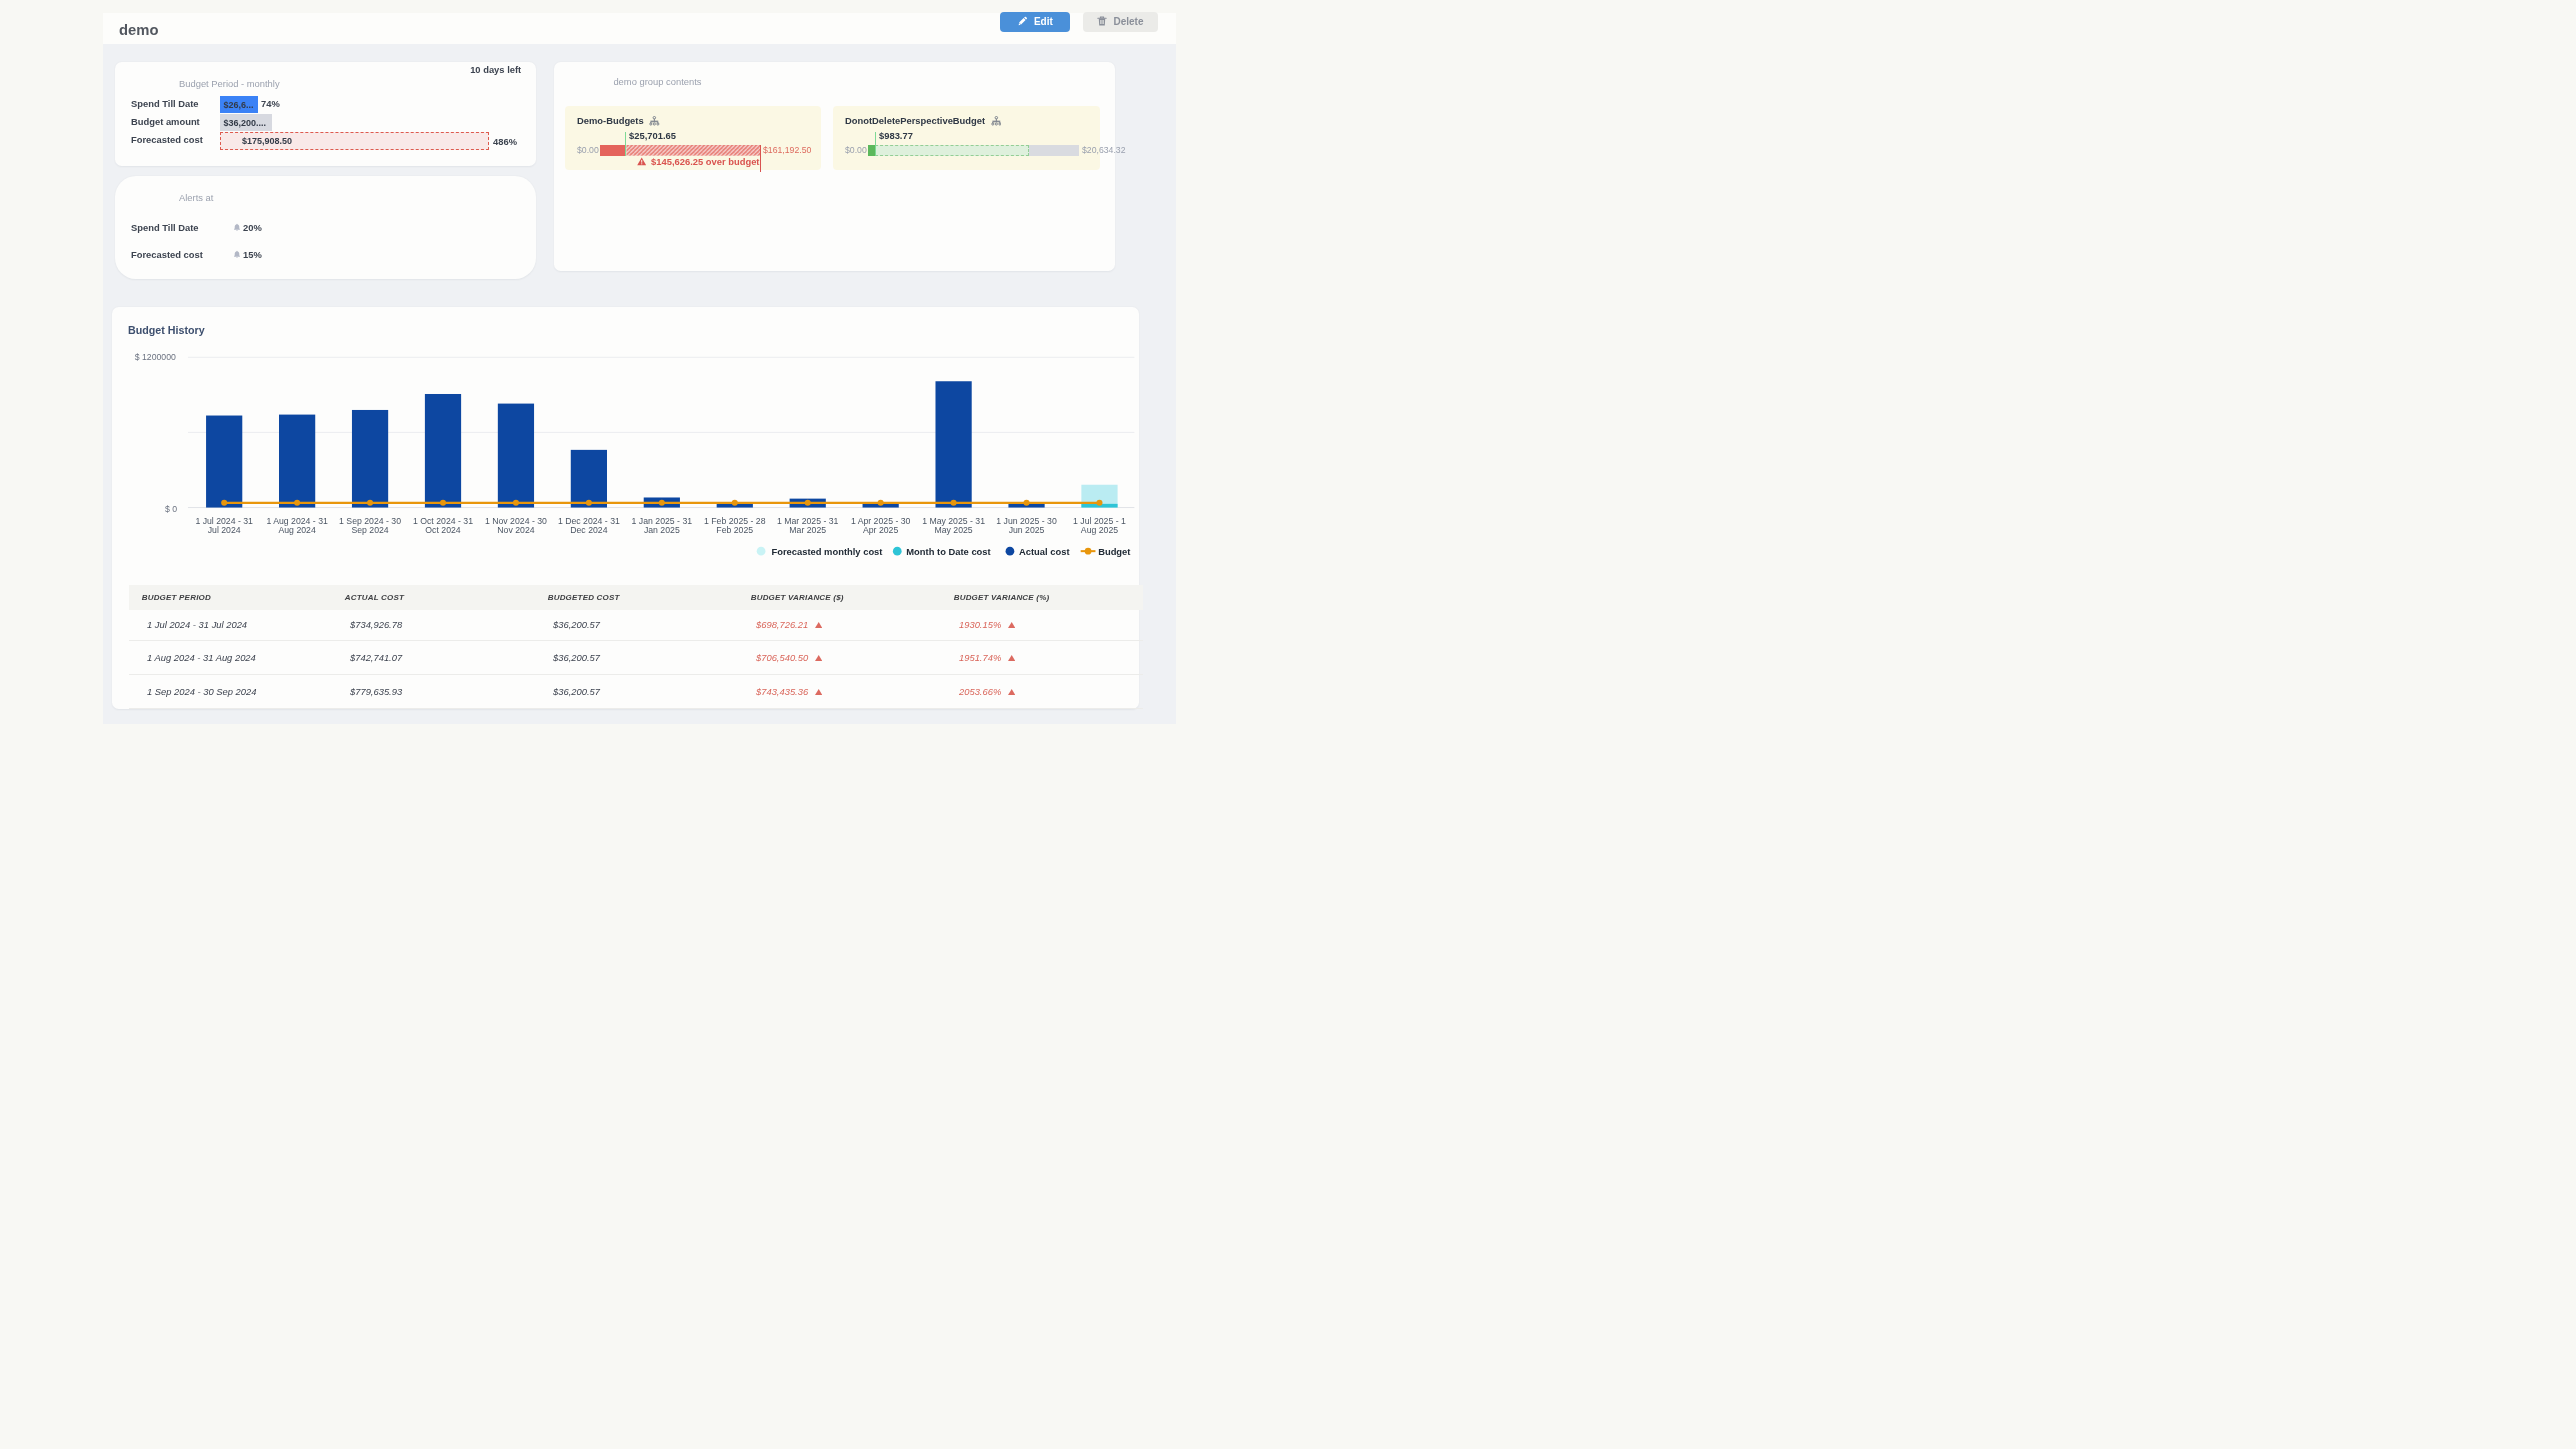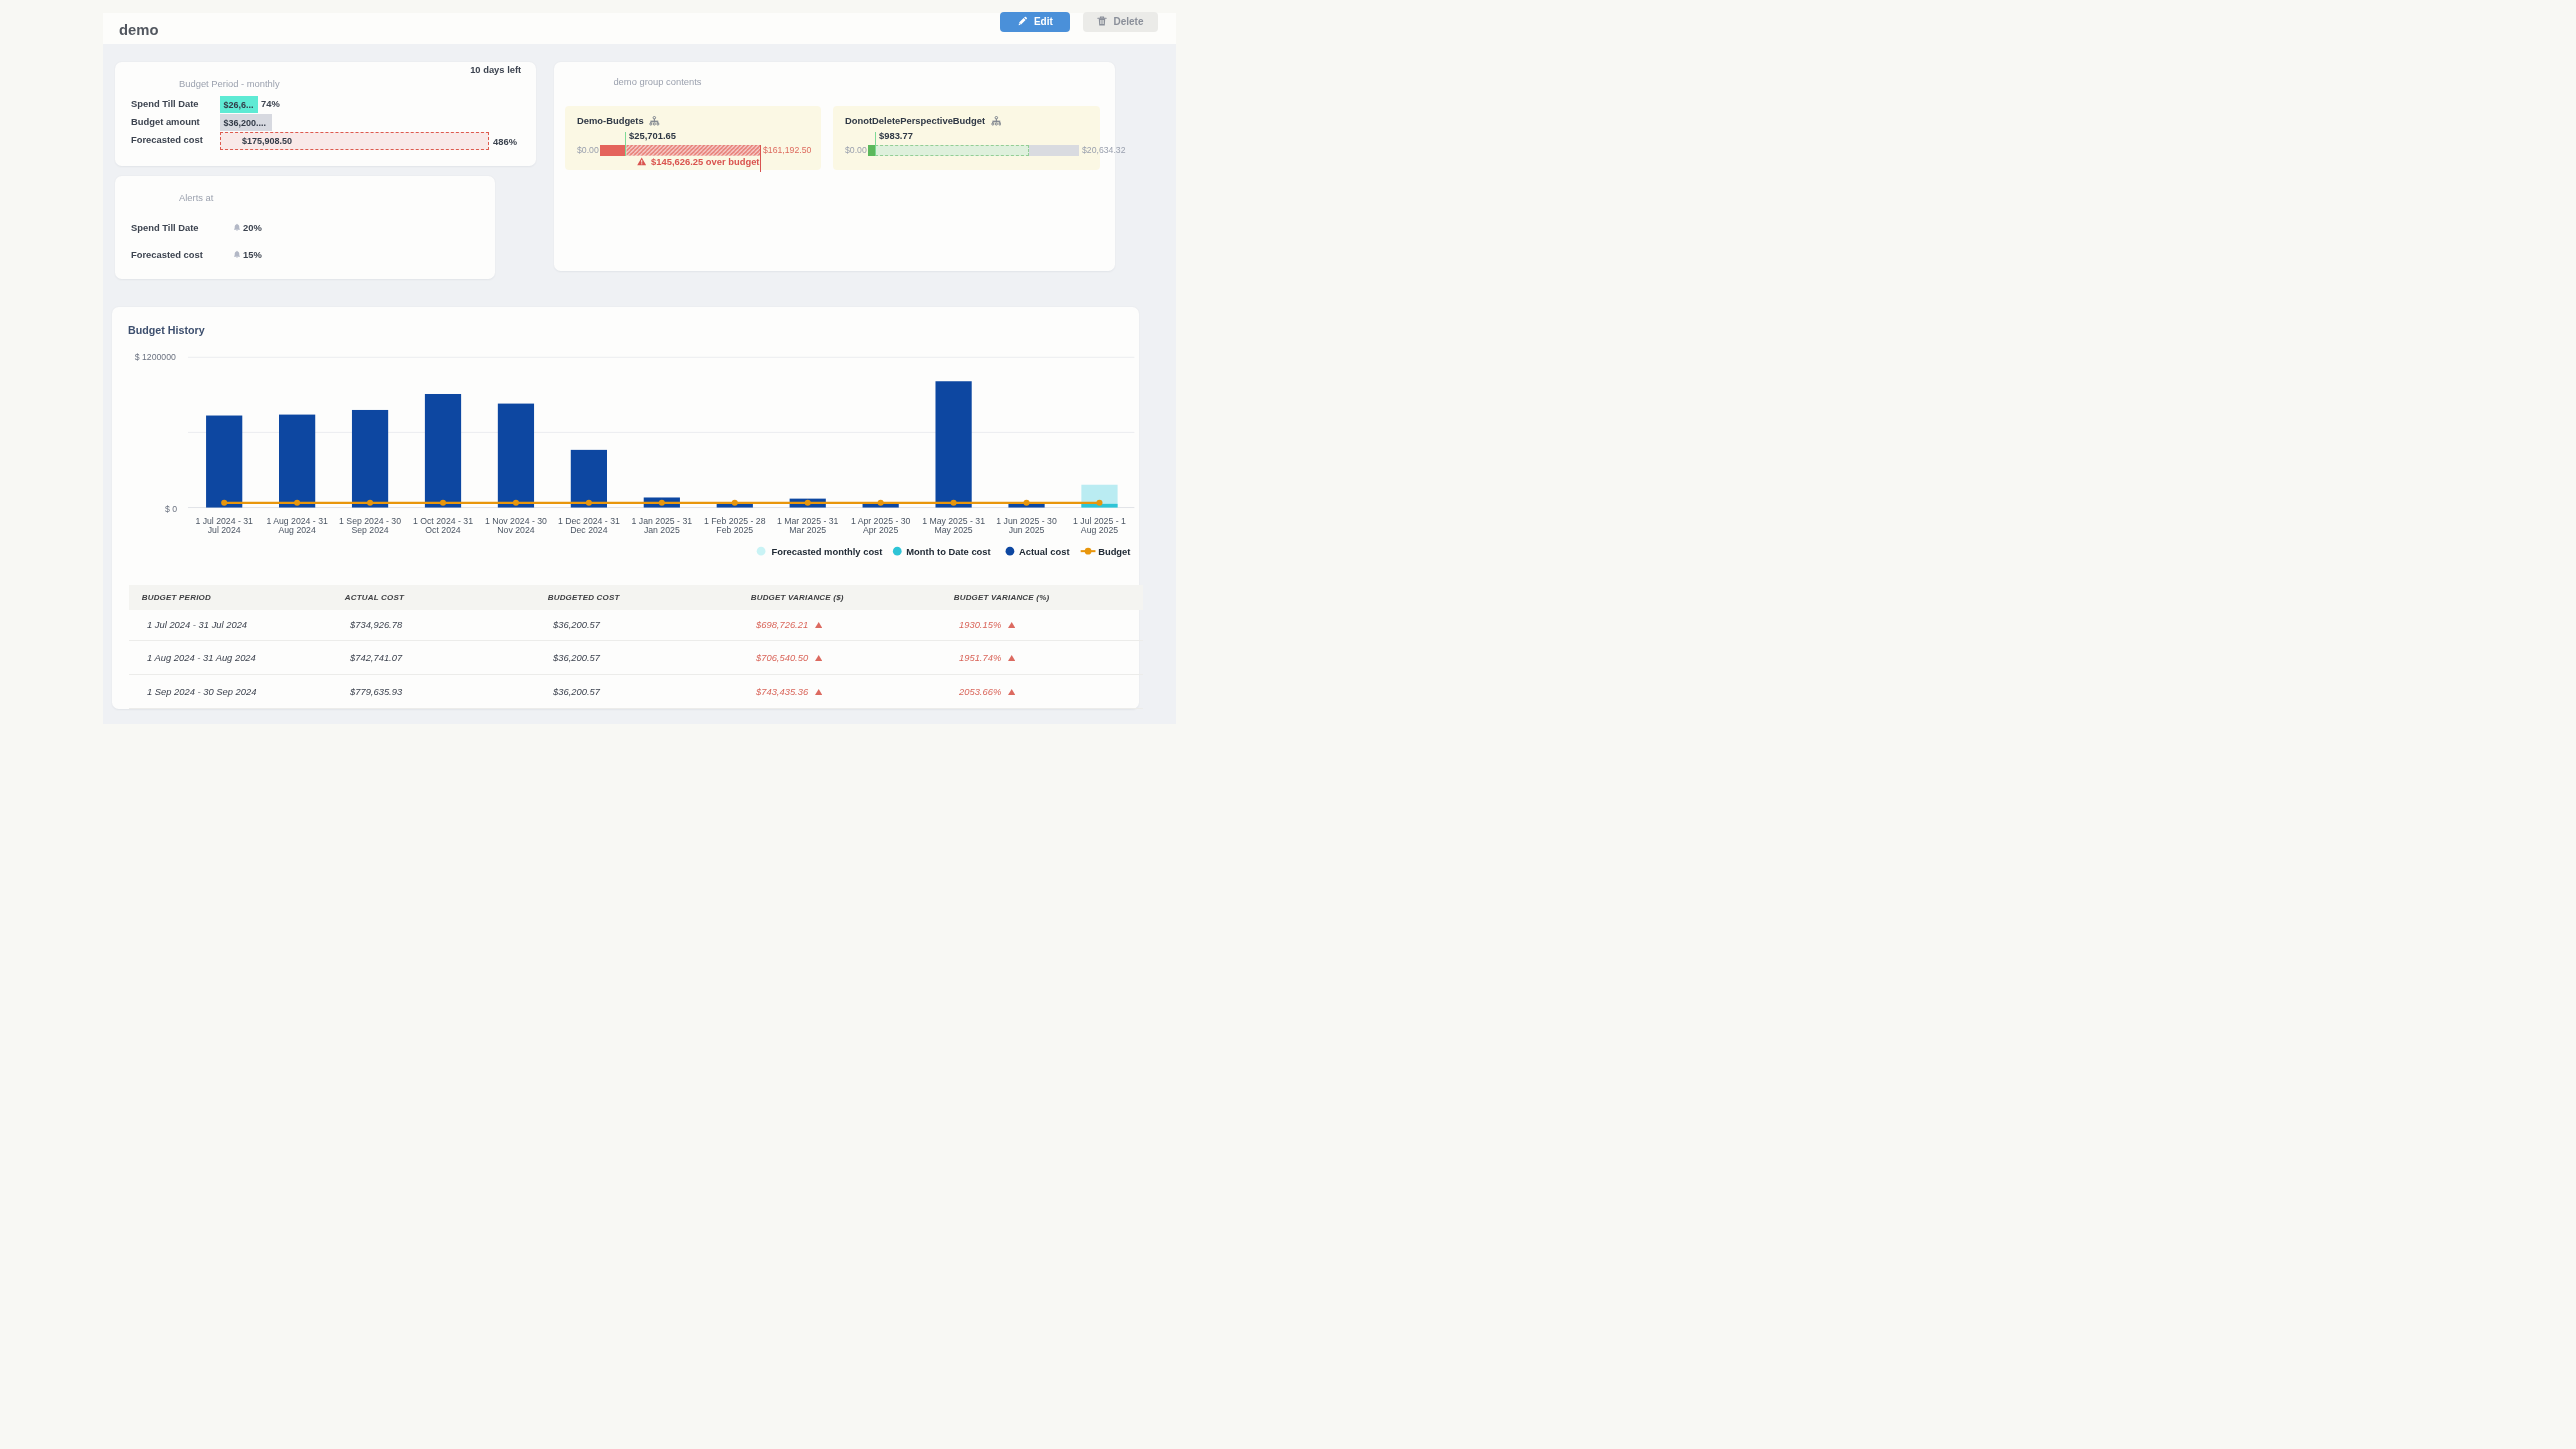--- a/index.html
+++ b/index.html
@@ -6,21 +6,21 @@
 html,body { width:1288px; height:725px; background:#f8f8f4; font-family:"Liberation Sans",sans-serif; position:relative; overflow:hidden; }
 .abs { position:absolute; }
 .topbar { position:absolute; left:103px; top:12.7px; width:1073px; height:32px; background:#fdfdfb; border-bottom:0.7px solid #e7e7e4; }
 .title-demo { position:absolute; left:119px; top:21.5px; font-size:14.8px; font-weight:bold; color:#52575f; }
 .btn { position:absolute; top:12px; height:19.5px; border-radius:4px; font-size:10px; font-weight:bold; display:flex; align-items:center; justify-content:center; gap:6px; }
 .btn-edit { left:1000px; width:70px; background:#4a90d9; color:#fff; }
 .btn-del { left:1083px; width:75px; background:#ebebe8; color:#8a8f99; }
 .content { position:absolute; left:103px; top:44px; width:1073px; height:680px; background:#eff1f4; }
 .card { position:absolute; background:#fdfdfc; border-radius:6.7px; box-shadow:0 0.7px 2px rgba(25,30,50,0.06); }
 .card1 { left:115px; top:62px; width:421px; height:104px; }
-.card2 { left:115px; top:176px; width:380px; height:103px; }
+.card2 { left:115px; top:176px; width:421px; height:103px;border-radius:21px; }
 .card3 { left:554px; top:62px; width:561px; height:209px; }
 .card4 { left:112px; top:307px; width:1027px; height:402px; }
 .ctitle { font-size:9.4px; color:#9ba1ae;padding-left:48px; }
 .lbl { font-size:9.4px; font-weight:bold; color:#3d4450; }
 .valbox { position:absolute; font-size:9px; font-weight:bold; color:#333b48; display:flex; align-items:center; padding-left:3.4px; }
 .gname { font-size:9.4px; font-weight:bold; color:#2f3845; display:flex; align-items:center; gap:5.4px; }
 .gval { font-size:9.4px; font-weight:bold; color:#2f3845; }
 .gzero { font-size:8.7px; color:#9aa0ae; }
 .gred { font-size:8.7px; color:#dd6a5e; }
 .gover { font-size:9.4px; font-weight:bold; color:#d9534f; display:flex; align-items:center; }
@@ -48,21 +48,21 @@
       <path d="M5.5 6v6M7.5 6v6M9.5 6v6" stroke="#ebebe8" stroke-width="1.2"></path>
     </svg>
     <span>Delete</span>
   </div>
 <div class="content"></div>
 
 <div class="card card1">
   <div class="abs" style="left:16px; top:14.8px;"><span class="ctitle">Budget Period - monthly</span></div>
   <div class="abs lbl" style="right:14.8px; top:2px;">10 days left</div>
   <div class="abs lbl" style="left:16px; top:36px;">Spend Till Date</div>
-  <div class="valbox" style="left:105px; top:34px; width:38px; height:17px; background:#5eead4;">$26,6...</div>
+  <div class="valbox" style="left:105px; top:34px; width:38px; height:17px; background:#3b82f6;">$26,6...</div>
   <div class="abs lbl" style="left:146px; top:36px;">74%</div>
   <div class="abs lbl" style="left:16px; top:54px;">Budget amount</div>
   <div class="valbox" style="left:105px; top:52px; width:52px; height:17px; background:#d7d9e0;">$36,200....</div>
   <div class="abs lbl" style="left:16px; top:72px;">Forecasted cost</div>
   <div class="valbox" style="left:105px; top:70px; width:269px; height:18px; background:#f9e9e8; border:1px dashed #dd5a4e; padding-left:21px;">$175,908.50</div>
   <div class="abs lbl" style="left:378px; top:74px;">486%</div>
 </div>
 
 <div class="card card2">
   <div class="abs ctitle" style="left:16px; top:16px;">Alerts at</div>

